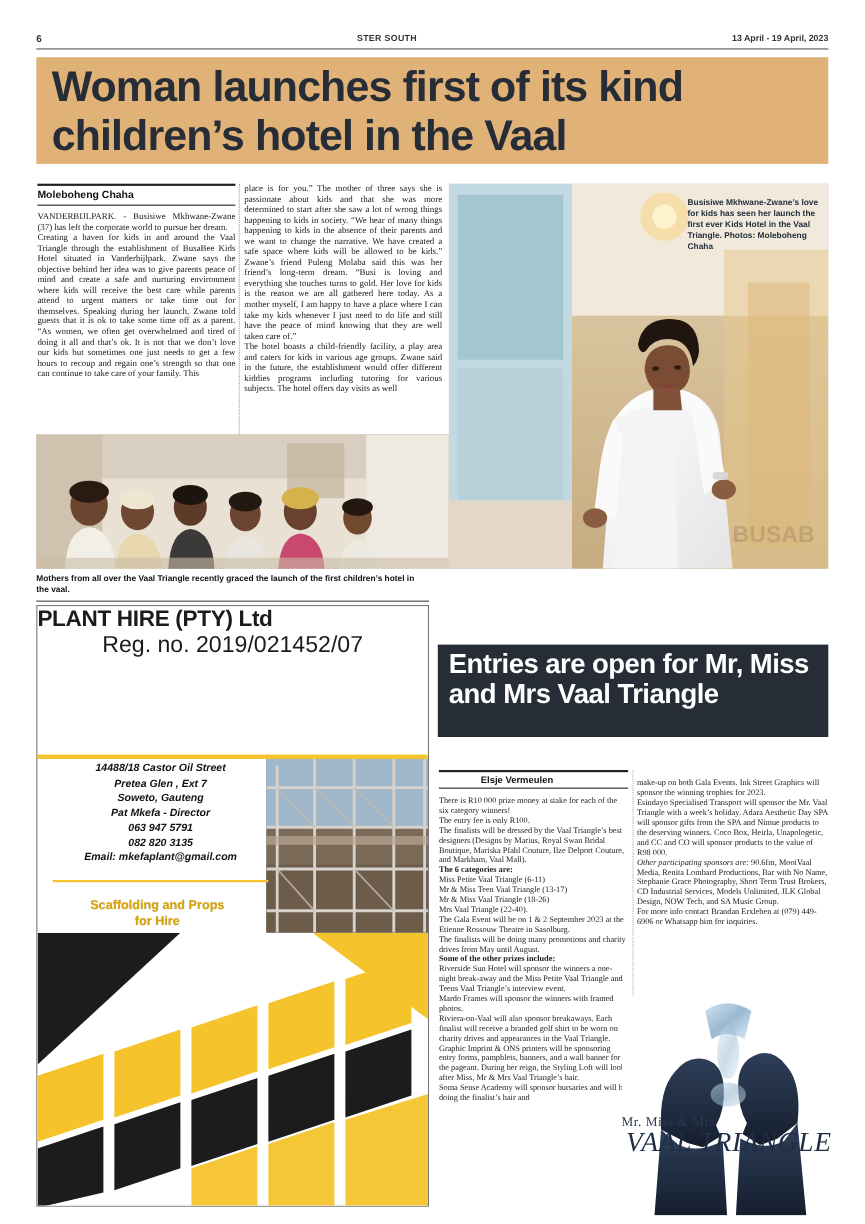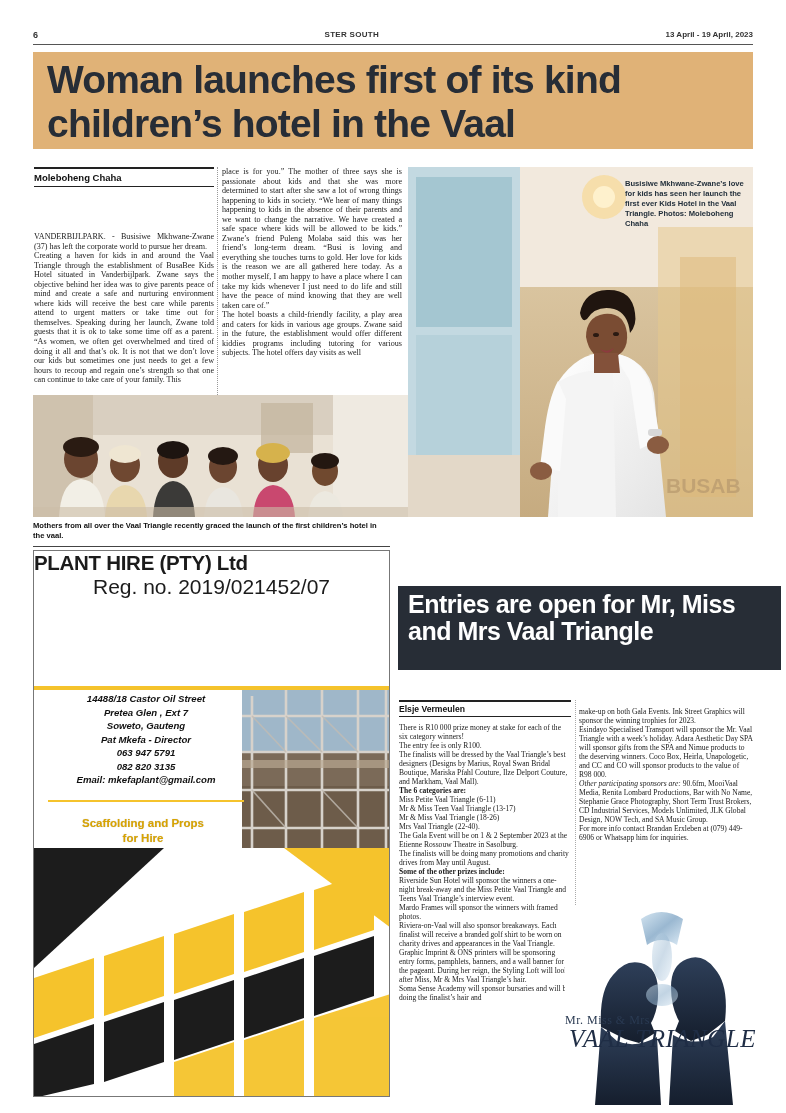--- a/index.html
+++ b/index.html
@@ -66,21 +66,21 @@
 
   .col {
     position: absolute;
     font-family: "Liberation Serif", serif;
     font-size: 8.1px;
     line-height: 9.55px;
     text-align: justify;
     color: #1a1a1a;
     white-space: pre-line;
   }
-  .col-1 { left: 34px; top: 192px; width: 180px; margin-top: 40px; }
+  .col-1 { left: 34px; top: 192px; width: 180px; }
   .col-2 { left: 222px; top: 167px; width: 180px; }
   .col-vrule {
     position: absolute;
     left: 217px; top: 167px; width: 1px; height: 228px;
     border-left: 1px dotted #999;
   }
 
   
   .hero-photo {
     position: absolute;
@@ -198,21 +198,21 @@
     overflow: hidden; background: #a9a093;
   }
   .mkefa-graphic {
     position: absolute; left: 0; top: 297px; width: 357px; height: 250px;
     overflow: hidden;
   }
 
   
   .entries-banner {
     position: absolute;
-    left: 398px; top: 586px; width: 383px; height: 84px;
+    left: 398px; top: 586px; width: 355px; height: 84px;
     background: #272d36;
     padding: 5px 10px 0 10px;
   }
   .entries-banner h2 {
     margin: 0;
     font-family: "Liberation Sans", sans-serif;
     font-weight: bold;
     font-size: 25px;
     line-height: 27px;
     letter-spacing: -0.5px;
@@ -222,20 +222,21 @@
   .entries-byline {
     position: absolute; left: 399px; top: 700px; width: 172px;
   }
   .entries-byline .r-top { height: 2px; background: #222; }
   .entries-byline .name {
     font-family: "Liberation Sans", sans-serif;
     font-weight: bold;
     font-size: 8.6px;
     padding: 2px 0;
     color: #111;
+    margin-left: 38px;
   }
   .entries-byline .r-bot { height: 1px; background: #222; }
 
   .ecol {
     position: absolute;
     font-family: "Liberation Serif", serif;
     font-size: 7.55px;
     line-height: 9.0px;
     color: #1a1a1a;
     white-space: pre-line;

